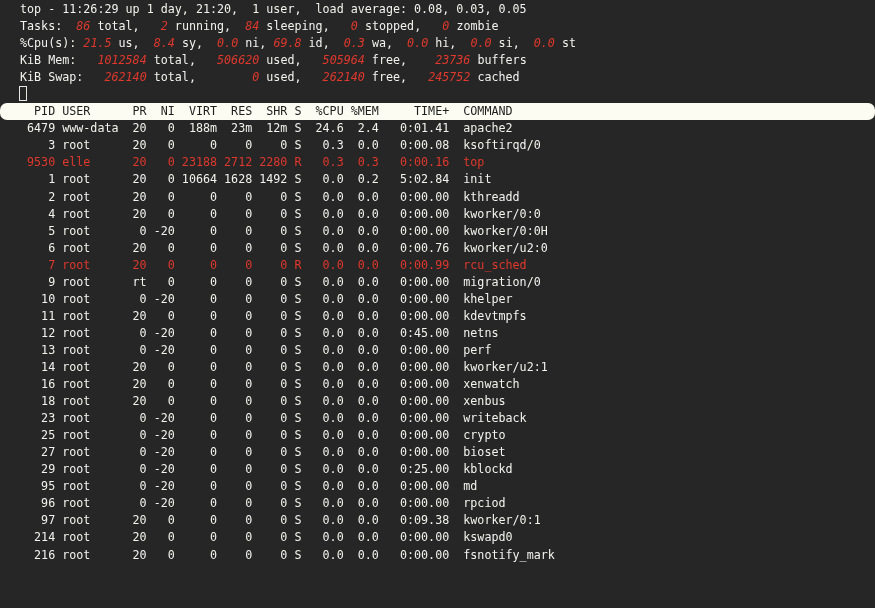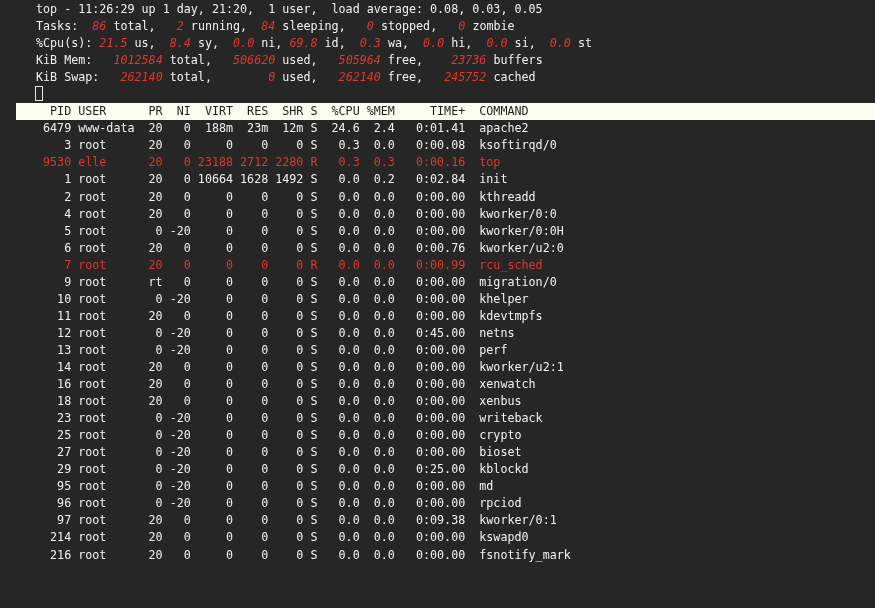--- a/index.html
+++ b/index.html
@@ -15,24 +15,24 @@
     width:875px;height:608px;overflow:hidden;
     background:var(--bg);
     font-family:"DejaVu Sans Mono","Liberation Mono",monospace;
   }
   .screen{
     position:absolute;left:0;top:0;width:875px;height:608px;overflow:hidden;
     font-size:11.7px;line-height:17.05px;color:var(--fg);
     padding-top:1px;box-sizing:border-box;
   }
   .line{
-    white-space:pre;height:17.05px;padding-left:20px;margin-left:16px;
+    white-space:pre;height:17.05px;padding-left:20px;
   }
   .line.thead{
-    background:var(--hbg);color:var(--hfg);
+    background:var(--hbg);color:var(--hfg);border-radius:7px;
   }
   .line.hl{color:var(--red);}
   .seg-red{color:var(--red);font-style:italic;}
   .seg-fg{color:var(--fg);}
   .cursor{
     display:inline-block;width:6px;height:13px;
     border:1px solid #e6e6e2;vertical-align:-2px;margin-left:-1px;
   }
 </style>
 </head>
@@ -42,21 +42,21 @@
     <div class="line"><span class="seg-fg">top - 11:26:29 up 1 day, 21:20,  1 user,  load average: 0.08, 0.03, 0.05</span></div>
     <div class="line"><span class="seg-fg">Tasks: </span><span class="seg-red"> 86</span><span class="seg-fg"> total, </span><span class="seg-red">  2</span><span class="seg-fg"> running, </span><span class="seg-red"> 84</span><span class="seg-fg"> sleeping, </span><span class="seg-red">  0</span><span class="seg-fg"> stopped, </span><span class="seg-red">  0</span><span class="seg-fg"> zombie</span></div>
     <div class="line"><span class="seg-fg">%Cpu(s): </span><span class="seg-red">21.5</span><span class="seg-fg"> us, </span><span class="seg-red"> 8.4</span><span class="seg-fg"> sy, </span><span class="seg-red"> 0.0</span><span class="seg-fg"> ni, </span><span class="seg-red">69.8</span><span class="seg-fg"> id, </span><span class="seg-red"> 0.3</span><span class="seg-fg"> wa, </span><span class="seg-red"> 0.0</span><span class="seg-fg"> hi, </span><span class="seg-red"> 0.0</span><span class="seg-fg"> si, </span><span class="seg-red"> 0.0</span><span class="seg-fg"> st</span></div>
     <div class="line"><span class="seg-fg">KiB Mem:  </span><span class="seg-red"> 1012584</span><span class="seg-fg"> total, </span><span class="seg-red">  506620</span><span class="seg-fg"> used, </span><span class="seg-red">  505964</span><span class="seg-fg"> free, </span><span class="seg-red">   23736</span><span class="seg-fg"> buffers</span></div>
     <div class="line"><span class="seg-fg">KiB Swap: </span><span class="seg-red">  262140</span><span class="seg-fg"> total, </span><span class="seg-red">       0</span><span class="seg-fg"> used, </span><span class="seg-red">  262140</span><span class="seg-fg"> free, </span><span class="seg-red">  245752</span><span class="seg-fg"> cached</span></div>
     <div class="line"><span class="cursor"></span></div>
     <div class="line thead">  PID USER      PR  NI  VIRT  RES  SHR S  %CPU %MEM     TIME+  COMMAND</div>
     <div class="line"> 6479 www-data  20   0  188m  23m  12m S  24.6  2.4   0:01.41  apache2</div>
     <div class="line">    3 root      20   0     0    0    0 S   0.3  0.0   0:00.08  ksoftirqd/0</div>
     <div class="line hl"> 9530 elle      20   0 23188 2712 2280 R   0.3  0.3   0:00.16  top</div>
-    <div class="line">    1 root      20   0 10664 1628 1492 S   0.0  0.2   0:02.84  init</div>
+    <div class="line">    1 root      20   0 10664 1628 1492 S   0.0  0.2   5:02.84  init</div>
     <div class="line">    2 root      20   0     0    0    0 S   0.0  0.0   0:00.00  kthreadd</div>
     <div class="line">    4 root      20   0     0    0    0 S   0.0  0.0   0:00.00  kworker/0:0</div>
     <div class="line">    5 root       0 -20     0    0    0 S   0.0  0.0   0:00.00  kworker/0:0H</div>
     <div class="line">    6 root      20   0     0    0    0 S   0.0  0.0   0:00.76  kworker/u2:0</div>
     <div class="line hl">    7 root      20   0     0    0    0 R   0.0  0.0   0:00.99  rcu_sched</div>
     <div class="line">    9 root      rt   0     0    0    0 S   0.0  0.0   0:00.00  migration/0</div>
     <div class="line">   10 root       0 -20     0    0    0 S   0.0  0.0   0:00.00  khelper</div>
     <div class="line">   11 root      20   0     0    0    0 S   0.0  0.0   0:00.00  kdevtmpfs</div>
     <div class="line">   12 root       0 -20     0    0    0 S   0.0  0.0   0:45.00  netns</div>
     <div class="line">   13 root       0 -20     0    0    0 S   0.0  0.0   0:00.00  perf</div>

